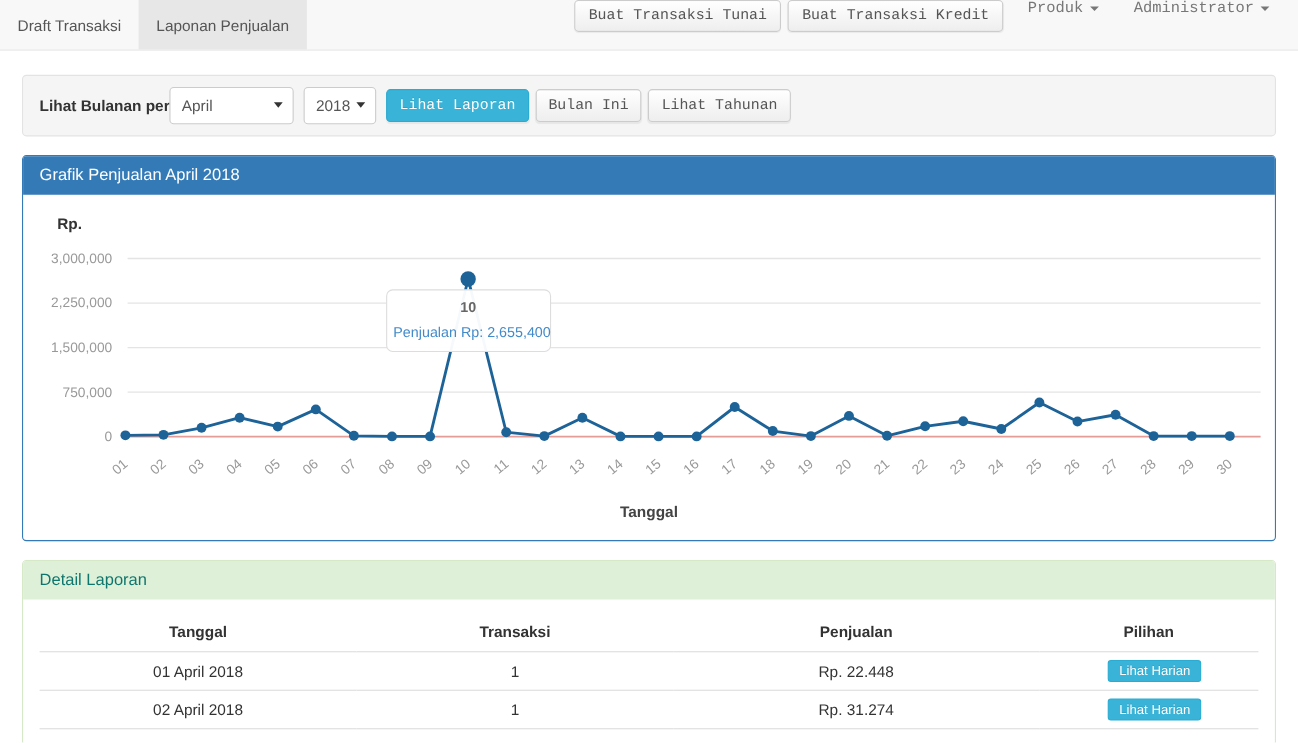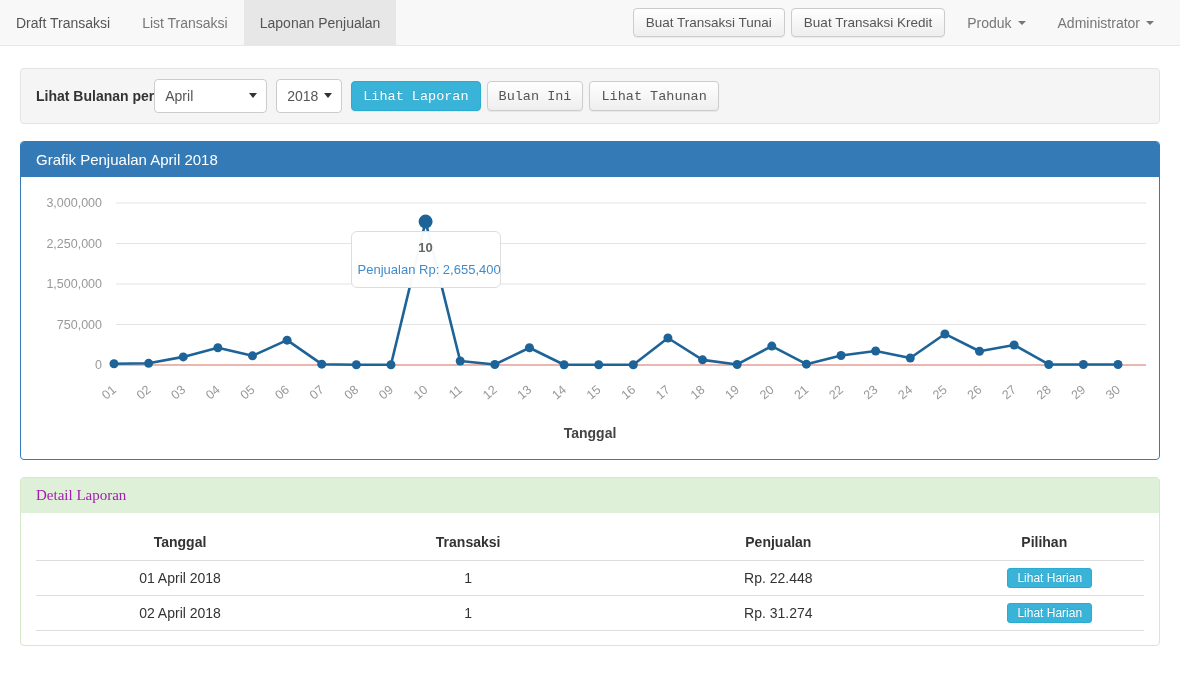--- a/index.html
+++ b/index.html
@@ -8,21 +8,21 @@
 
   
   .navbar { height:46px; background:#f8f8f8; border-bottom:1px solid #e7e7e7;
     display:flex; align-items:stretch; }
   .brand { font-size:18px; color:#777; line-height:46px; padding:0 15px; margin-right:12px; cursor:pointer; }
   .nav-items { display:flex; align-items:stretch; }
   .nav-item { display:flex; align-items:center; padding:0 16px; color:#777;
     font-size:14px; cursor:pointer; text-decoration:none; }
   .nav-item.state-hover { color:#555; }
   .nav-item.active { background:#e7e7e7; color:#555; }
-  .nav-right { margin-left:auto; display:flex; align-items:center; padding-right:10px; }
+  .nav-right { margin-left:auto; display:flex; align-items:flex-start; padding-right:10px;font-family:Liberation Mono, monospace; }
   .btn { display:inline-block; border:1px solid #ccc; border-radius:4px;
     background:linear-gradient(#ffffff,#eeeeee); color:#555; font-size:13.5px;
     padding:6px 12px; cursor:pointer; font-family:inherit;
     box-shadow:0 1px 1px rgba(0,0,0,.06); white-space:nowrap; }
   .navbar .btn { margin-right:6px; }
   .caret { display:inline-block; width:0; height:0; border-left:4px solid transparent;
     border-right:4px solid transparent; border-top:4px solid #777; margin-left:6px; vertical-align:middle; }
 
   
   .filter-well { margin:22px 20px 17px; background:#f5f5f5; border:1px solid #e3e3e3;
@@ -35,21 +35,21 @@
   .fselect.month { width:113px; }
   .fselect.year  { width:66px; }
   .btn-info { background:#39b3d7; border-color:#2aabd2; color:#fff; text-shadow:0 -1px 0 rgba(0,0,0,.1); }
   .filter-well .btn { margin-right:6px; height:30px; padding:5px 11px;font-family:Liberation Mono, monospace; }
 
   
   .panel { margin:0 20px; border-radius:4px; background:#fff; }
   .panel-primary { border:1px solid #337ab7; }
   .panel-primary > .panel-heading { background:#337ab7; color:#fff; }
   .panel-success { border:1px solid #d6e9c6; margin-top:17px; }
-  .panel-success > .panel-heading { background:#dff0d8; color:#a21caf;font-family:Liberation Serif, serif; }
+  .panel-success > .panel-heading { background:#dff0d8; color:#0f766e; }
   .panel-heading { padding:9px 15px; font-size:15px; border-radius:3px 3px 0 0; }
   .panel-body { padding:10px 15px 14px; }
 
   
   .rp-label { font-weight:bold; color:#333; margin:8px 0 8px 16px; }
   .chart-wrap { position:relative; height:224px; }
   .chart-wrap svg { display:block; }
   .ytick { font-size:12.5px; fill:#999; }
   .xtick { font-size:12.5px; fill:#999; }
   .chart-tooltip { position:absolute; width:150px; background:rgba(255,255,255,.96);
@@ -64,21 +64,20 @@
   .detail-table td { padding:7px 8px; text-align:center; color:#333; border-bottom:1px solid #ddd; }
   .col-1{width:26%;} .col-2{width:26%;} .col-3{width:30%;} .col-4{width:18%;}
   .btn-xs { font-size:12px; padding:2px 9px; border-radius:3px; box-shadow:none;margin-left:11px; }
 </style>
 </head>
 <body>
 
 <nav class="navbar">
   <div class="nav-items">
     <a class="nav-item state-hover">Draft Transaksi</a>
-    <a class="nav-item">List Transaksi</a>
     <a class="nav-item active">Laponan Penjualan</a>
   </div>
   <div class="nav-right">
     <button class="btn">Buat Transaksi Tunai</button>
     <button class="btn">Buat Transaksi Kredit</button>
     <a class="nav-item">
         <span>Produk</span>
         <span class="caret"></span>
       </a>
     <a class="nav-item">
@@ -99,20 +98,21 @@
     <span class="sel-caret"></span>
   </div>
   <button class="btn btn-info">Lihat Laporan</button>
   <button class="btn">Bulan Ini</button>
   <button class="btn">Lihat Tahunan</button>
 </div>
 
 <div class="panel panel-primary">
   <div class="panel-heading">Grafik Penjualan April 2018</div>
   <div class="panel-body">
+    <div class="rp-label">Rp.</div>
     <div class="chart-wrap">
       <svg id="chart-svg" width="1110" height="224" viewBox="0 0 1110 224">
           <line x1="80" x2="1118" y1="178" y2="178" stroke="#e49c96" stroke-width="1.6"></line>
           <text x="66" y="182" text-anchor="end" class="ytick">0</text>
           <line x1="80" x2="1118" y1="137.5" y2="137.5" stroke="#e4e4e4" stroke-width="1.2"></line>
           <text x="66" y="141.5" text-anchor="end" class="ytick">750,000</text>
           <line x1="80" x2="1118" y1="97" y2="97" stroke="#e4e4e4" stroke-width="1.2"></line>
           <text x="66" y="101" text-anchor="end" class="ytick">1,500,000</text>
           <line x1="80" x2="1118" y1="56.5" y2="56.5" stroke="#e4e4e4" stroke-width="1.2"></line>
           <text x="66" y="60.5" text-anchor="end" class="ytick">2,250,000</text>

